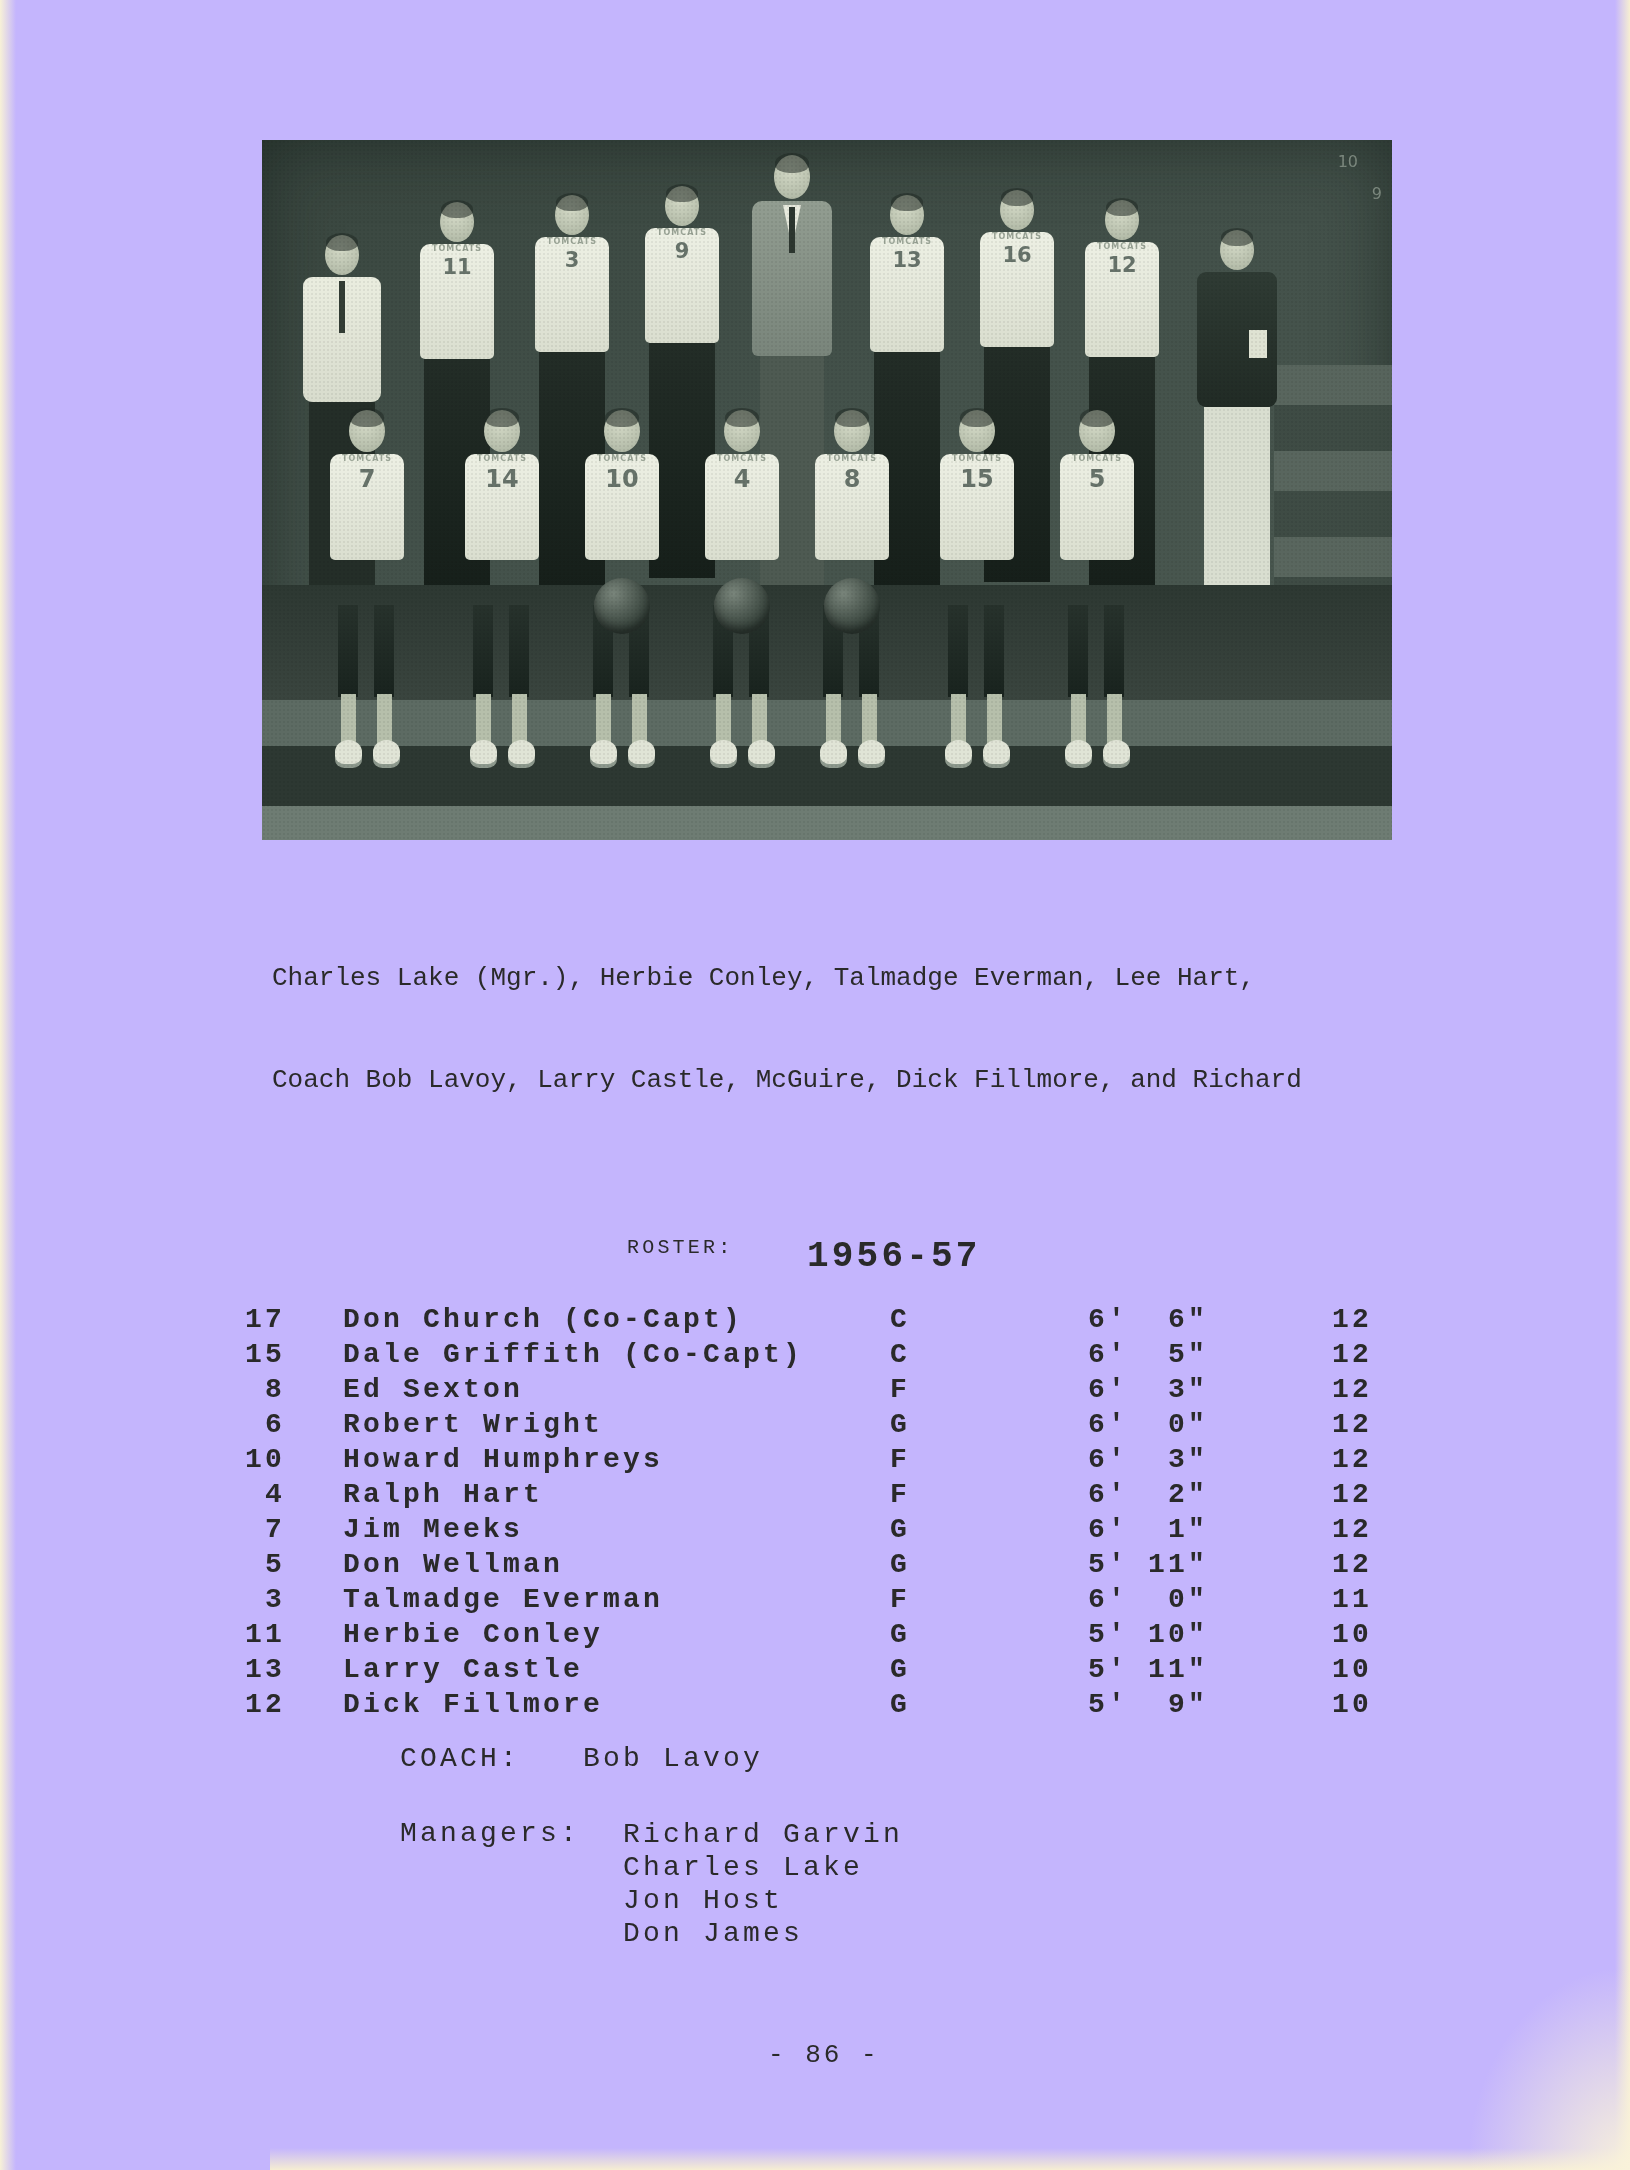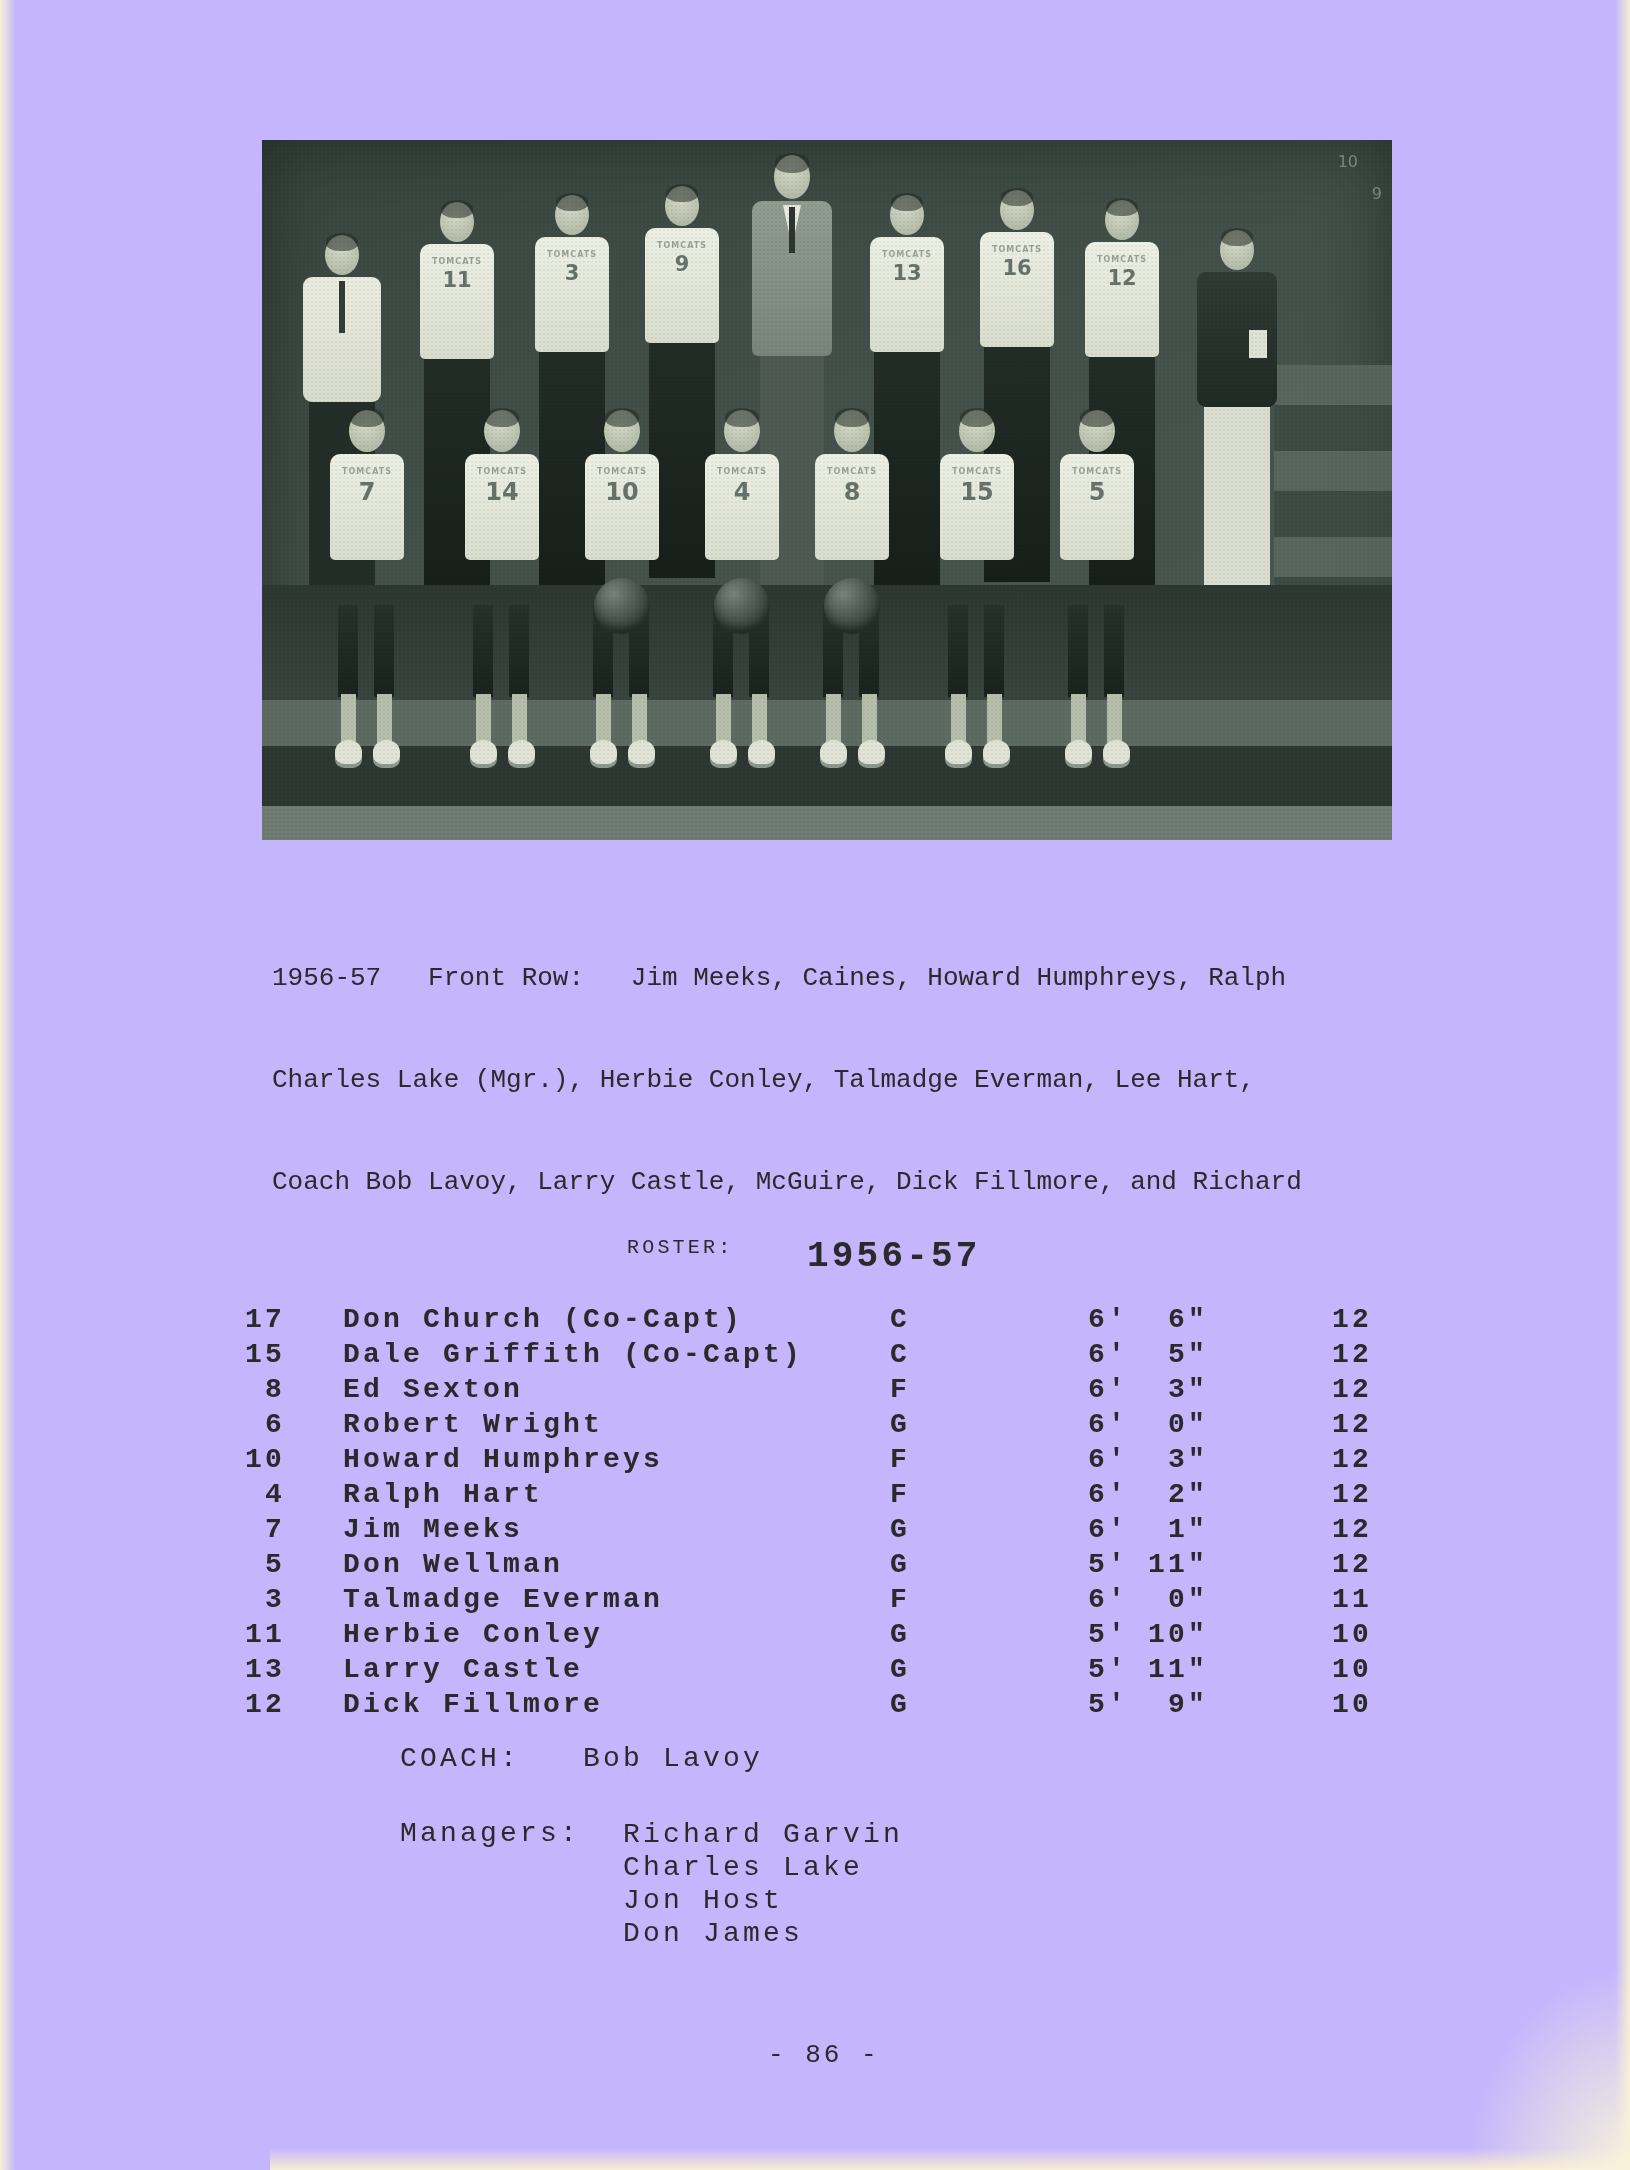--- a/index.html
+++ b/index.html
@@ -33,21 +33,21 @@
                  font-size:16px;color:#8d998e;opacity:.8;}
   .bm-10{right:34px;top:12px;} .bm-9{right:10px;top:44px;}
 
   .fig{position:absolute;}
   .head{position:absolute;border-radius:50%;
         background:radial-gradient(circle at 45% 35%,#d3d9c6,#b3bba8 78%);}
   .head::before{content:"";position:absolute;left:2%;right:2%;top:-2px;height:46%;
         border-radius:50% 50% 42% 42%;background:rgba(32,42,37,.55);}
   .jersey{position:absolute;text-align:center;border-radius:10px 10px 5px 5px;
           background:linear-gradient(#edf0e4,#dadecf);}
-  .team{display:block;padding-top:13px;font-family:"DejaVu Sans",sans-serif;font-weight:bold;
+  .team{display:block;font-family:"DejaVu Sans",sans-serif;font-weight:bold;
         font-size:8px;letter-spacing:1px;color:#9aa496;}
   .num{display:block;margin-top:2px;font-family:"DejaVu Sans",sans-serif;font-weight:bold;
        font-size:24px;color:#67736a;}
 
   .back-fig{width:100px;top:55px;z-index:2;}
   .back-fig .head{left:33px;top:0;width:34px;height:40px;}
   .back-fig .jersey{left:13px;top:42px;width:74px;height:115px;}
   .back-fig .num{font-size:21px;}
   .lower{position:absolute;left:17px;top:157px;width:66px;height:235px;
          background:linear-gradient(#232d27,#161f1a);}
@@ -285,21 +285,20 @@
       <div class="shin l"></div>
         <div class="shin r"></div>
       <div class="shoe l"></div>
         <div class="shoe r"></div>
     </div>
 
     <div class="halftone"></div>
   </div>
 
   <div class="caption">
-    <div>1956-57   Front Row:   Jim Meeks, Caines, Howard Humphreys, Ralph</div>
     <div>Charles Lake (Mgr.), Herbie Conley, Talmadge Everman, Lee Hart,</div>
     <div>Coach Bob Lavoy, Larry Castle, McGuire, Dick Fillmore, and Richard</div>
   </div>
 
   <span class="roster-title-label">ROSTER:</span>
   <span class="roster-title-season">1956-57</span>
 
   <div>
     <div class="r-row" style="top:1302px">
       <span class="c-num">17</span>

